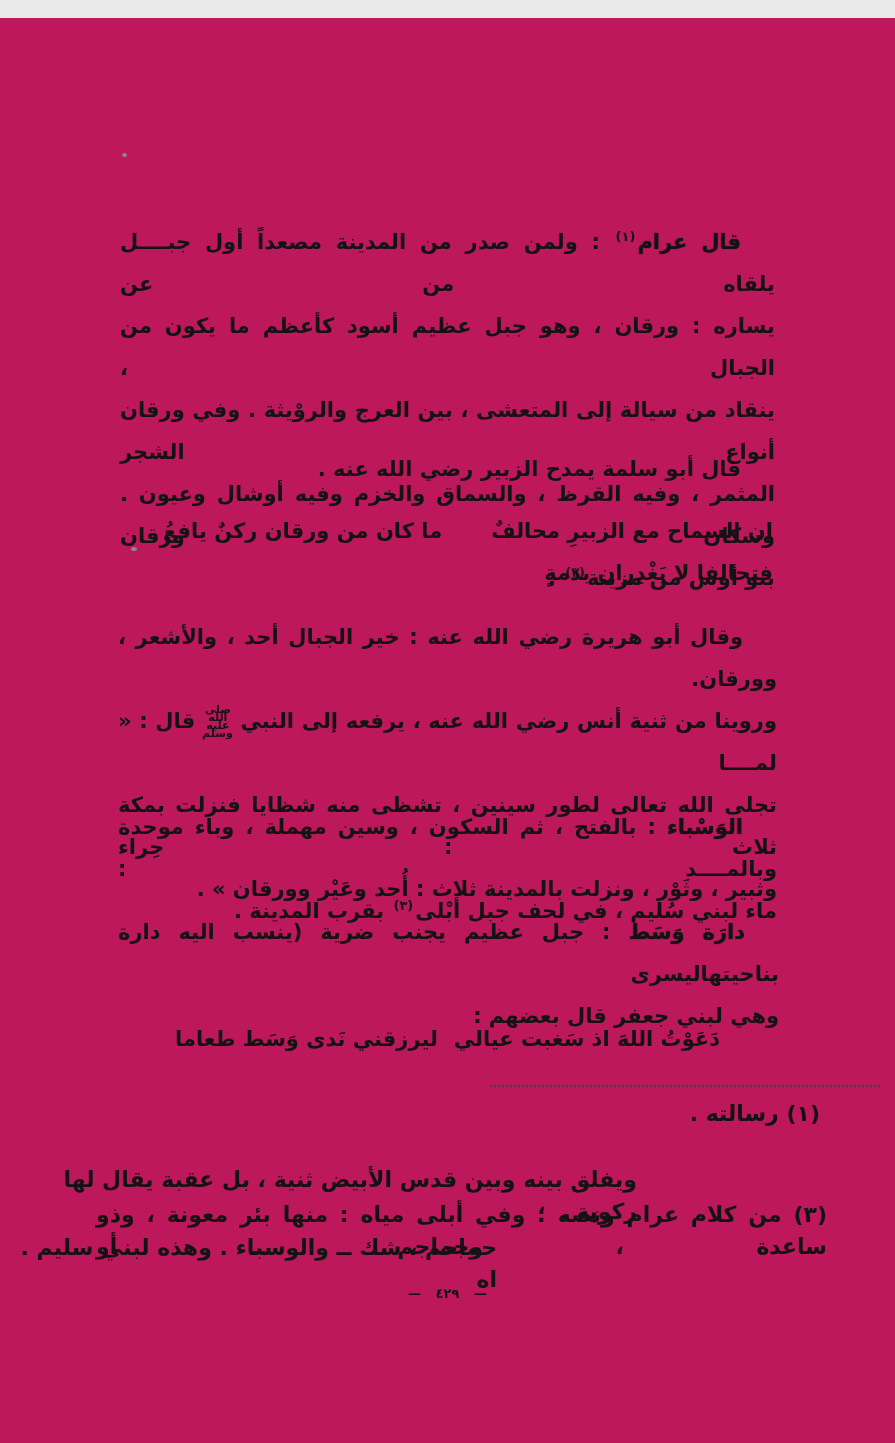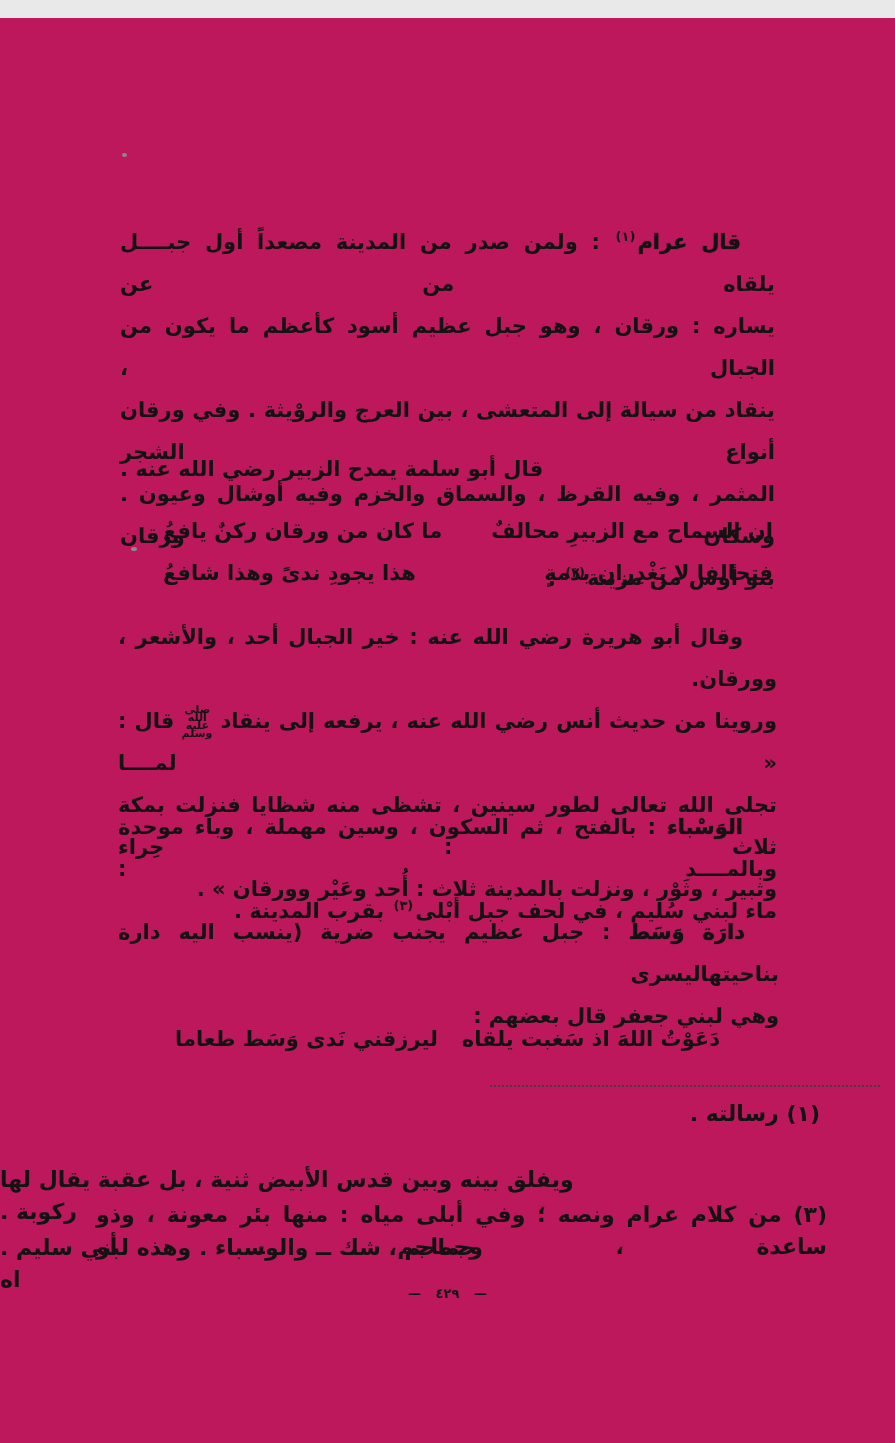--- a/index.html
+++ b/index.html
@@ -16,21 +16,21 @@
   .blk{
     position:absolute;
     font-size:21px;
     font-weight:700;
     line-height:42px;
   }
   .line{white-space:normal;}
   .just .line{text-align:justify;text-align-last:justify;}
   .just .line.lastline{text-align-last:right;}
   .indent1{text-indent:34px;}
-  .rt{text-align:left;}
+  .rt{text-align:right;}
   .head{text-shadow:0 0 1px currentColor;}
   .sup{font-size:13px;vertical-align:super;line-height:0;padding:0 2px;}
   .poemrow{display:flex;justify-content:space-between;}
   .poemrow .hemi{white-space:nowrap;}
   .pbuh{
     display:inline-block;
     width:30px;
     font-size:11px;
     line-height:8px;
     text-align:center;
@@ -73,44 +73,43 @@
 
   <div class="blk rt indent1" style="top:430px;right:120px;left:120px">قال أبو سلمة يمدح الزبير رضي الله عنه .</div>
 
   <div class="blk" style="top:492px;right:122px;left:163px">
     <div class="poemrow">
       <span class="hemi">إن السماح مع الزبيرِ محالفٌ</span>
       <span class="hemi">ما كان من ورقان ركنٌ يافعُ</span>
     </div>
     <div class="poemrow">
       <span class="hemi">فتحالفا لا يَغْدِران بذمةٍ</span>
-      <span class="hemi">هذا يجودِ ندىً وهذا شافعُ</span>
     </div>
   </div>
 
   <div class="blk just" style="top:598px;right:118px;left:118px">
     <div class="line indent1">وقال أبو هريرة رضي الله عنه : خير الجبال أحد ، والأشعر ، وورقان.</div>
-    <div class="line"><span>وروينا من حديث أنس رضي الله عنه ، يرفعه إلى ينقاد </span><span class="pbuh">صلى الله عليه وسلم</span><span> قال : « لمــــا</span></div>
+    <div class="line"><span>وروينا من ثنية أنس رضي الله عنه ، يرفعه إلى النبي </span><span class="pbuh">صلى الله عليه وسلم</span><span> قال : « لمــــا</span></div>
     <div class="line">تجلى الله تعالى لطور سينين ، تشظى منه شظايا فنزلت بمكة ثلاث : حِراء</div>
     <div class="line lastline">وثبير ، وثَوْر ، ونزلت بالمدينة ثلاث : أُحد وعَيْر وورقان » .</div>
   </div>
 
   <div class="blk just" style="top:788px;right:118px;left:118px">
     <div class="line indent1"><span class="head">الوَسْباء</span><span> : بالفتح ، ثم السكون ، وسين مهملة ، وباء موحدة وبالمــــد :</span></div>
     <div class="line lastline"><span>ماء لبني سُليم ، في لحف جبل أبْلى</span><span class="sup">(٣)</span><span> بقرب المدينة .</span></div>
   </div>
 
   <div class="blk just" style="top:893px;right:116px;left:118px">
     <div class="line indent1"><span class="head">دارَة وَسَط</span><span> : جبل عظيم يجنب ضرية (ينسب اليه دارة بناحيتهاليسرى</span></div>
     <div class="line lastline">وهي لبني جعفر قال بعضهم :</div>
   </div>
 
   <div class="blk" style="top:1000px;right:175px;left:175px">
     <div class="poemrow">
-      <span class="hemi">دَعَوْتُ اللهَ اذ سَغبت يلقاه</span>
+      <span class="hemi">دَعَوْتُ اللهَ اذ سَغبت عيالي</span>
       <span class="hemi">ليرزقني نَدى  وَسَط  طعاما</span>
     </div>
   </div>
 
   <div class="dotline" style="top:1067px;left:490px;width:390px"></div>
 
   <div class="blk fn rt" style="top:1080px;right:75px">(١) رسالته .</div>
 
   <div class="blk fn rt" style="top:1146px;right:258px">ويفلق بينه وبين قدس الأبيض ثنية ، بل عقبة يقال لها ركوبة .</div>
 

